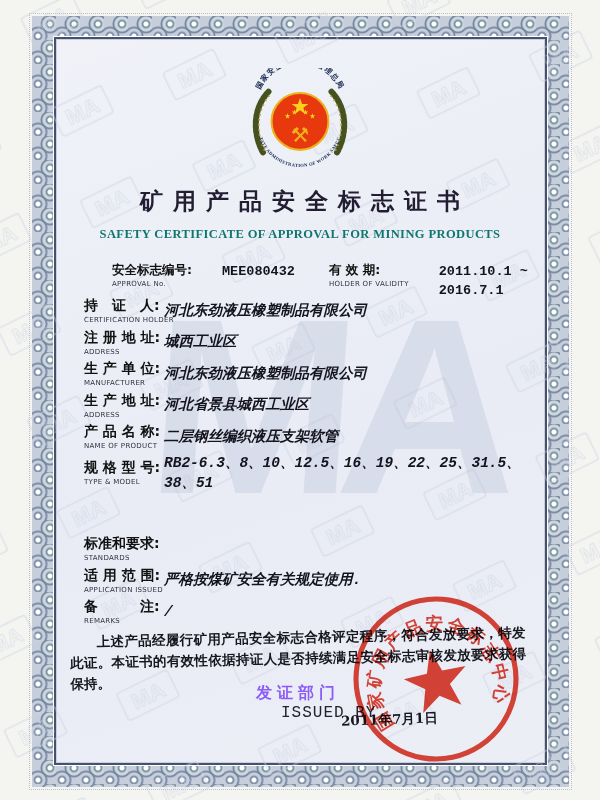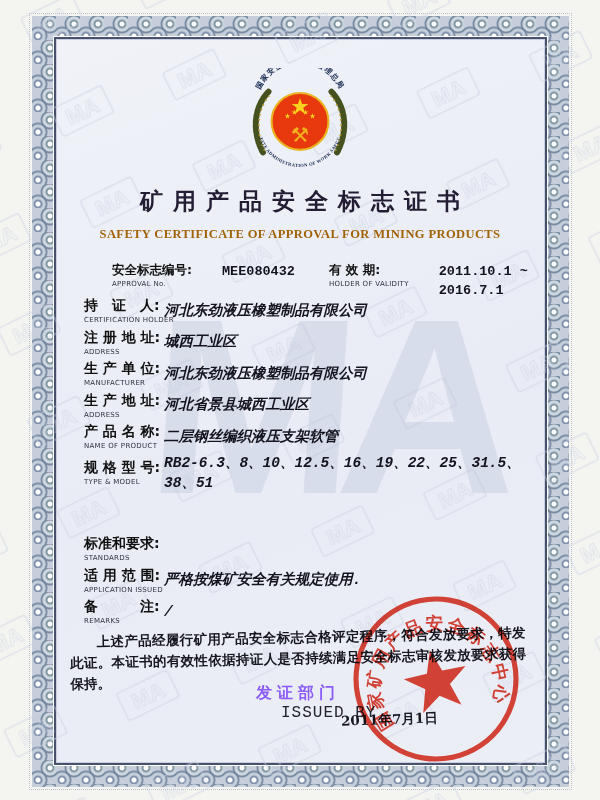--- a/index.html
+++ b/index.html
@@ -37,21 +37,21 @@
   .content{position:absolute;inset:0;z-index:3;color:#15151d;}
   .emblem{position:absolute;left:237px;top:68px;width:126px;height:112px;}
   .title{
     position:absolute;left:0;right:0;top:186px;text-align:center;
     font-family:"DejaVu Serif","Liberation Serif",serif;
     font-size:23px;font-weight:bold;letter-spacing:10px;color:#231d33;text-indent:10px;
   }
   .subtitle{
     position:absolute;left:0;right:0;top:227px;text-align:center;
     font-family:"Liberation Serif","DejaVu Serif",serif;
-    font-size:12.5px;font-weight:bold;letter-spacing:.4px;color:#a16207;
+    font-size:12.5px;font-weight:bold;letter-spacing:.4px;color:#0f766e;
   }
   .lbl-cn{font-size:14px;font-weight:bold;white-space:nowrap;color:#111;}
   .lbl-en{font-size:7px;color:#31313d;letter-spacing:.3px;white-space:nowrap;margin-top:1px;}
   .val{
     font-family:Liberation Mono, monospace;font-style:italic;font-weight:bold;
     font-size:14.5px;color:#14141f;line-height:1.4;
   }
   .approval-row{position:absolute;left:112px;top:262px;right:48px;display:flex;}
   .approval-row .lbl-cn{font-size:12.5px;}
   .approval-row .pair{display:flex;align-items:flex-start;gap:24px;}

